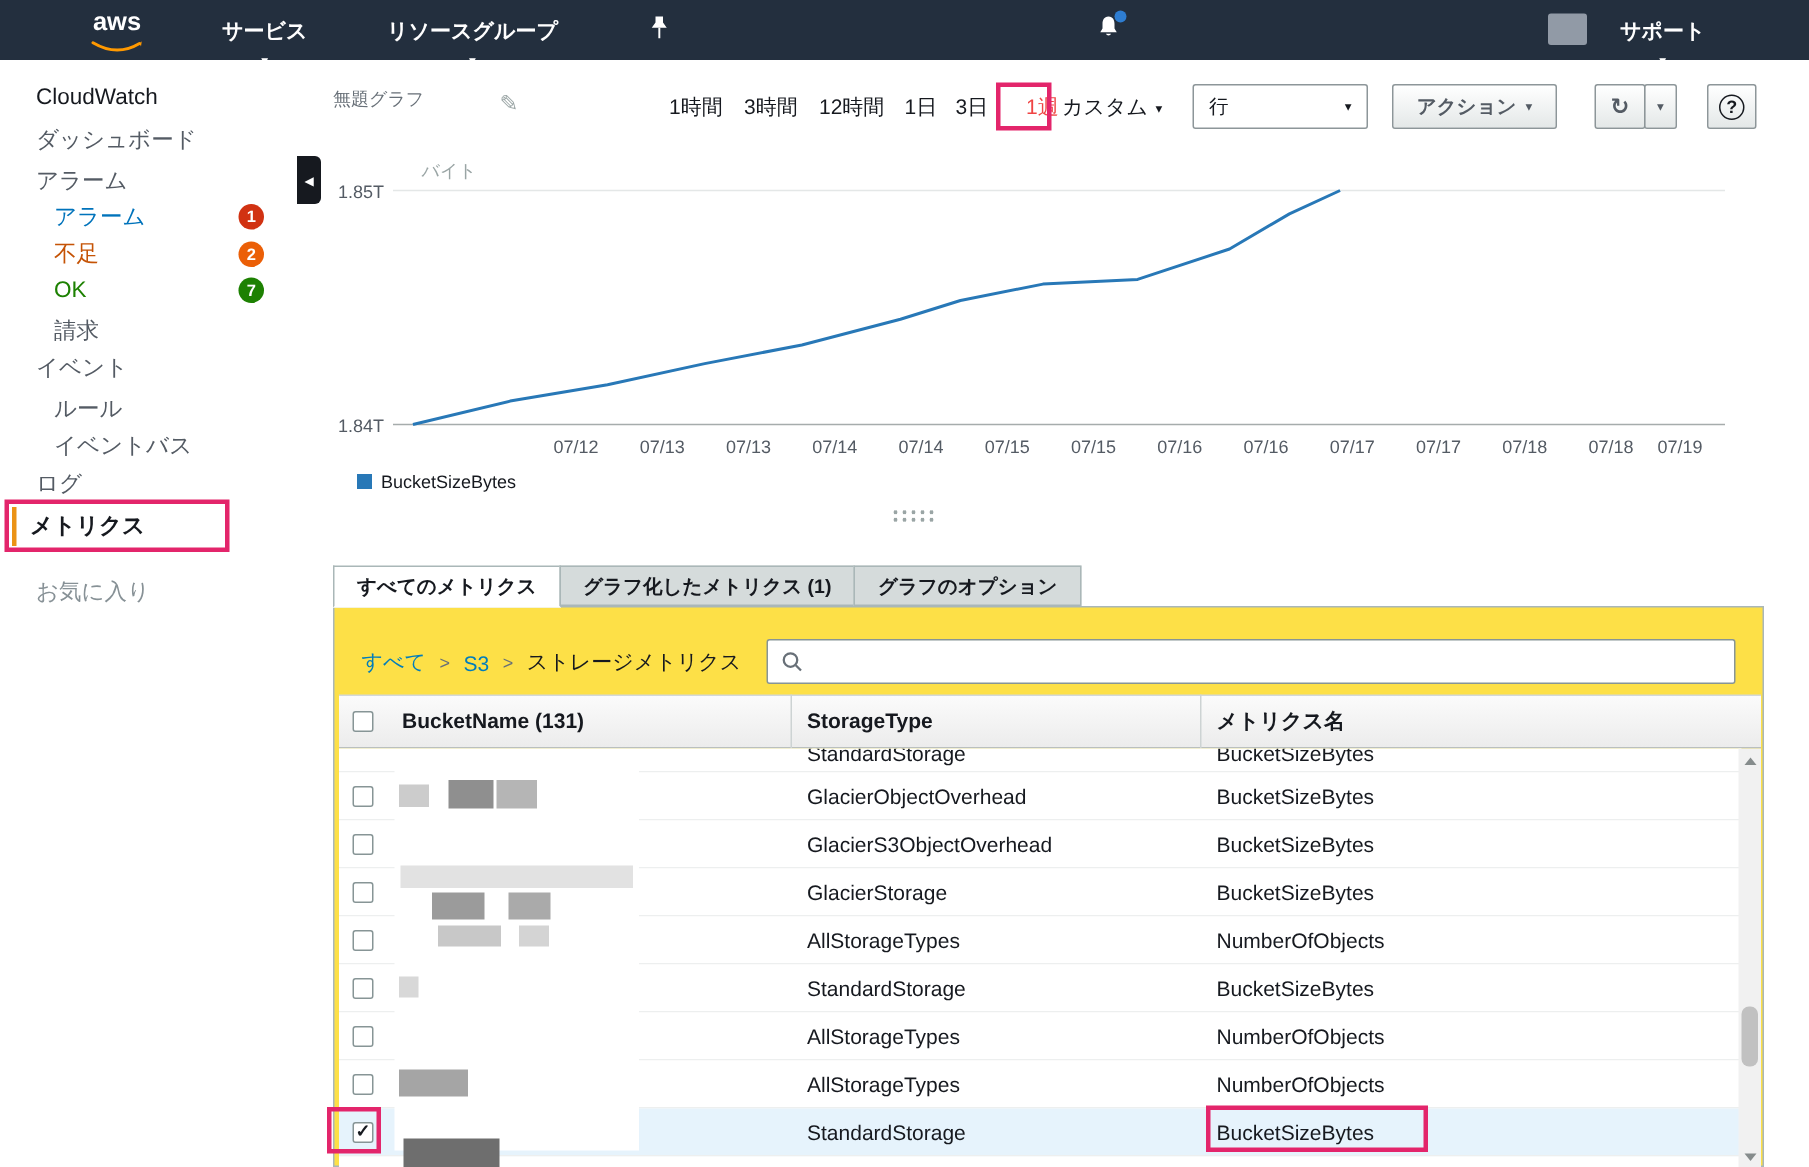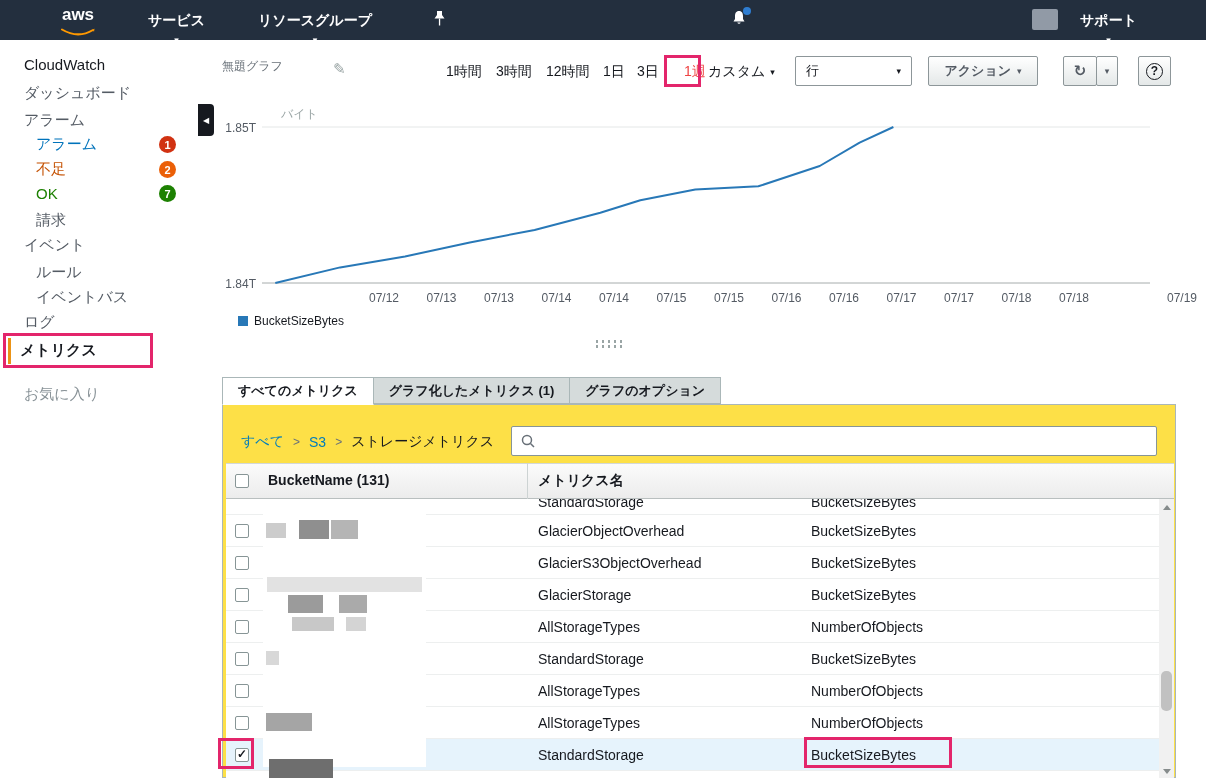--- a/index.html
+++ b/index.html
@@ -227,21 +227,21 @@
       <span class="x-tick" style="left: 269.5px;">07/14</span>
       <span class="x-tick" style="left: 327px;">07/14</span>
       <span class="x-tick" style="left: 384.5px;">07/15</span>
       <span class="x-tick" style="left: 442px;">07/15</span>
       <span class="x-tick" style="left: 499.5px;">07/16</span>
       <span class="x-tick" style="left: 557px;">07/16</span>
       <span class="x-tick" style="left: 614.5px;">07/17</span>
       <span class="x-tick" style="left: 672px;">07/17</span>
       <span class="x-tick" style="left: 729.5px;">07/18</span>
       <span class="x-tick" style="left: 787px;">07/18</span>
-      <span class="x-tick" style="left: 885px; text-align: right;">07/19</span>
+      <span class="x-tick" style="left: 833px;">07/19</span>
     </div>
 
   <div class="legend">
     <span class="legend-swatch" style="background-color: rgb(40, 120, 183);"></span>
     <span>BucketSizeBytes</span>
   </div>
 
   <div class="drag-dots"></div>
 
   <div class="tabs">
@@ -264,20 +264,21 @@
         <circle cx="6" cy="6" r="4.5" fill="none" stroke="#687078" stroke-width="1.5"></circle>
         <line x1="9.5" y1="9.5" x2="13" y2="13" stroke="#687078" stroke-width="1.5"></line>
       </svg>
     </div>
 
     <div class="thead">
       <div class="th th-check">
           <input type="checkbox" class="cb" style="">
         </div>
       <div class="th th-bucket">BucketName (131)</div>
+      <div class="th th-storage">StorageType</div>
       <div class="th th-metric">メトリクス名</div>
     </div>
 
     <div class="tbody">
       <div class="trow partial-top">
         <div class="td td-check"></div>
         <div class="td td-bucket"></div>
         <div class="td td-storage">StandardStorage</div>
         <div class="td td-metric">BucketSizeBytes</div>
       </div>

